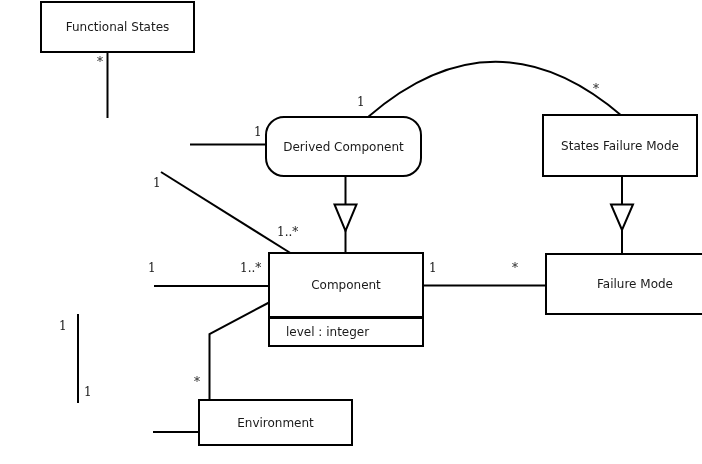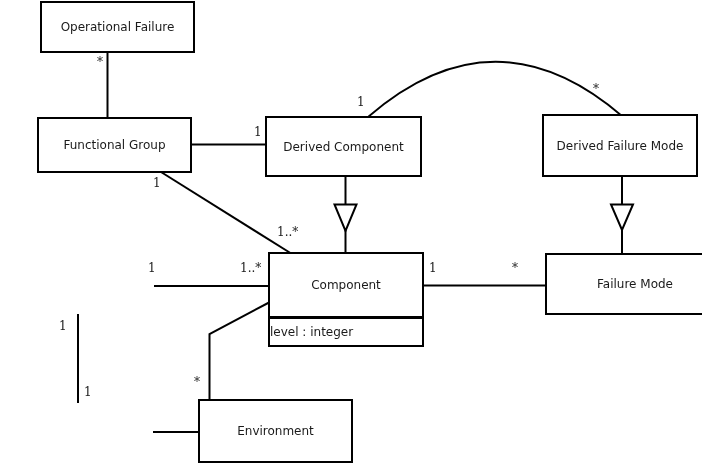--- a/index.html
+++ b/index.html
@@ -44,21 +44,21 @@
     border-bottom: 3px solid #000000;
     display: flex;
     align-items: center;
     justify-content: center;
   }
   .uml-box .attr-compartment {
     flex: 1;
     display: flex;
     align-items: center;
     justify-content: flex-start;
-    padding-left: 0;
+    padding-left: 16px;
     font-size: 12px;
   }
   .mult {
     position: absolute;
     font-family: "DejaVu Serif", serif;
     font-size: 12px;
     line-height: 14px;
     color: #1a1a1a;
     z-index: 2;
     white-space: nowrap;
@@ -90,51 +90,48 @@
     <path d="M423 285.5 H546" stroke="#000" stroke-width="2" fill="none"></path>
 
     <path d="M78 314 V403" stroke="#000" stroke-width="2" fill="none"></path>
 
     <path d="M270 302 L209.5 334 V400" stroke="#000" stroke-width="2" fill="none"></path>
 
     <path d="M153 432 H199" stroke="#000" stroke-width="2" fill="none"></path>
   </svg>
 
   <div class="uml-box" style="left:40px; top:1px; width:155px; height:52px;">
-    <span>Operational Failure</span>
+    <span>Functional States</span>
   </div>
 
-  <div class="uml-box" style="left:37px; top:117px; width:155px; height:56px;">
-    <span>Functional Group</span>
-  </div>
 
-  <div class="uml-box" style="left:265px; top:116px; width:157px; height:61px;">
+  <div class="uml-box" style="left:265px; top:116px; width:157px; height:61px;border-radius:19px;">
     <span>Derived Component</span>
   </div>
 
   <div class="uml-box" style="left:542px; top:114px; width:156px; height:63px;">
-    <span>Derived Failure Mode</span>
+    <span>States Failure Mode</span>
   </div>
 
 
   <div class="uml-box compartmented" style="left:268px; top:252px; width:156px; height:95px;">
     <div class="name-compartment">
       <span>Component</span>
     </div>
     <div class="attr-compartment">
       <span>level : integer</span>
     </div>
   </div>
 
   <div class="uml-box" style="left:545px; top:253px; width:180px; height:62px;">
     <span>Failure Mode</span>
   </div>
 
 
-  <div class="uml-box" style="left:198px; top:399px; width:155px; height:64px;">
+  <div class="uml-box" style="left:198px; top:399px; width:155px; height:47px;">
     <span>Environment</span>
   </div>
 
   <span class="mult" style="left:97px; top:55px;">*</span>
 
   <span class="mult" style="left:254px; top:125px;">1</span>
 
   <span class="mult" style="left:357px; top:95px;">1</span>
 
   <span class="mult" style="left:593px; top:82px;">*</span>

